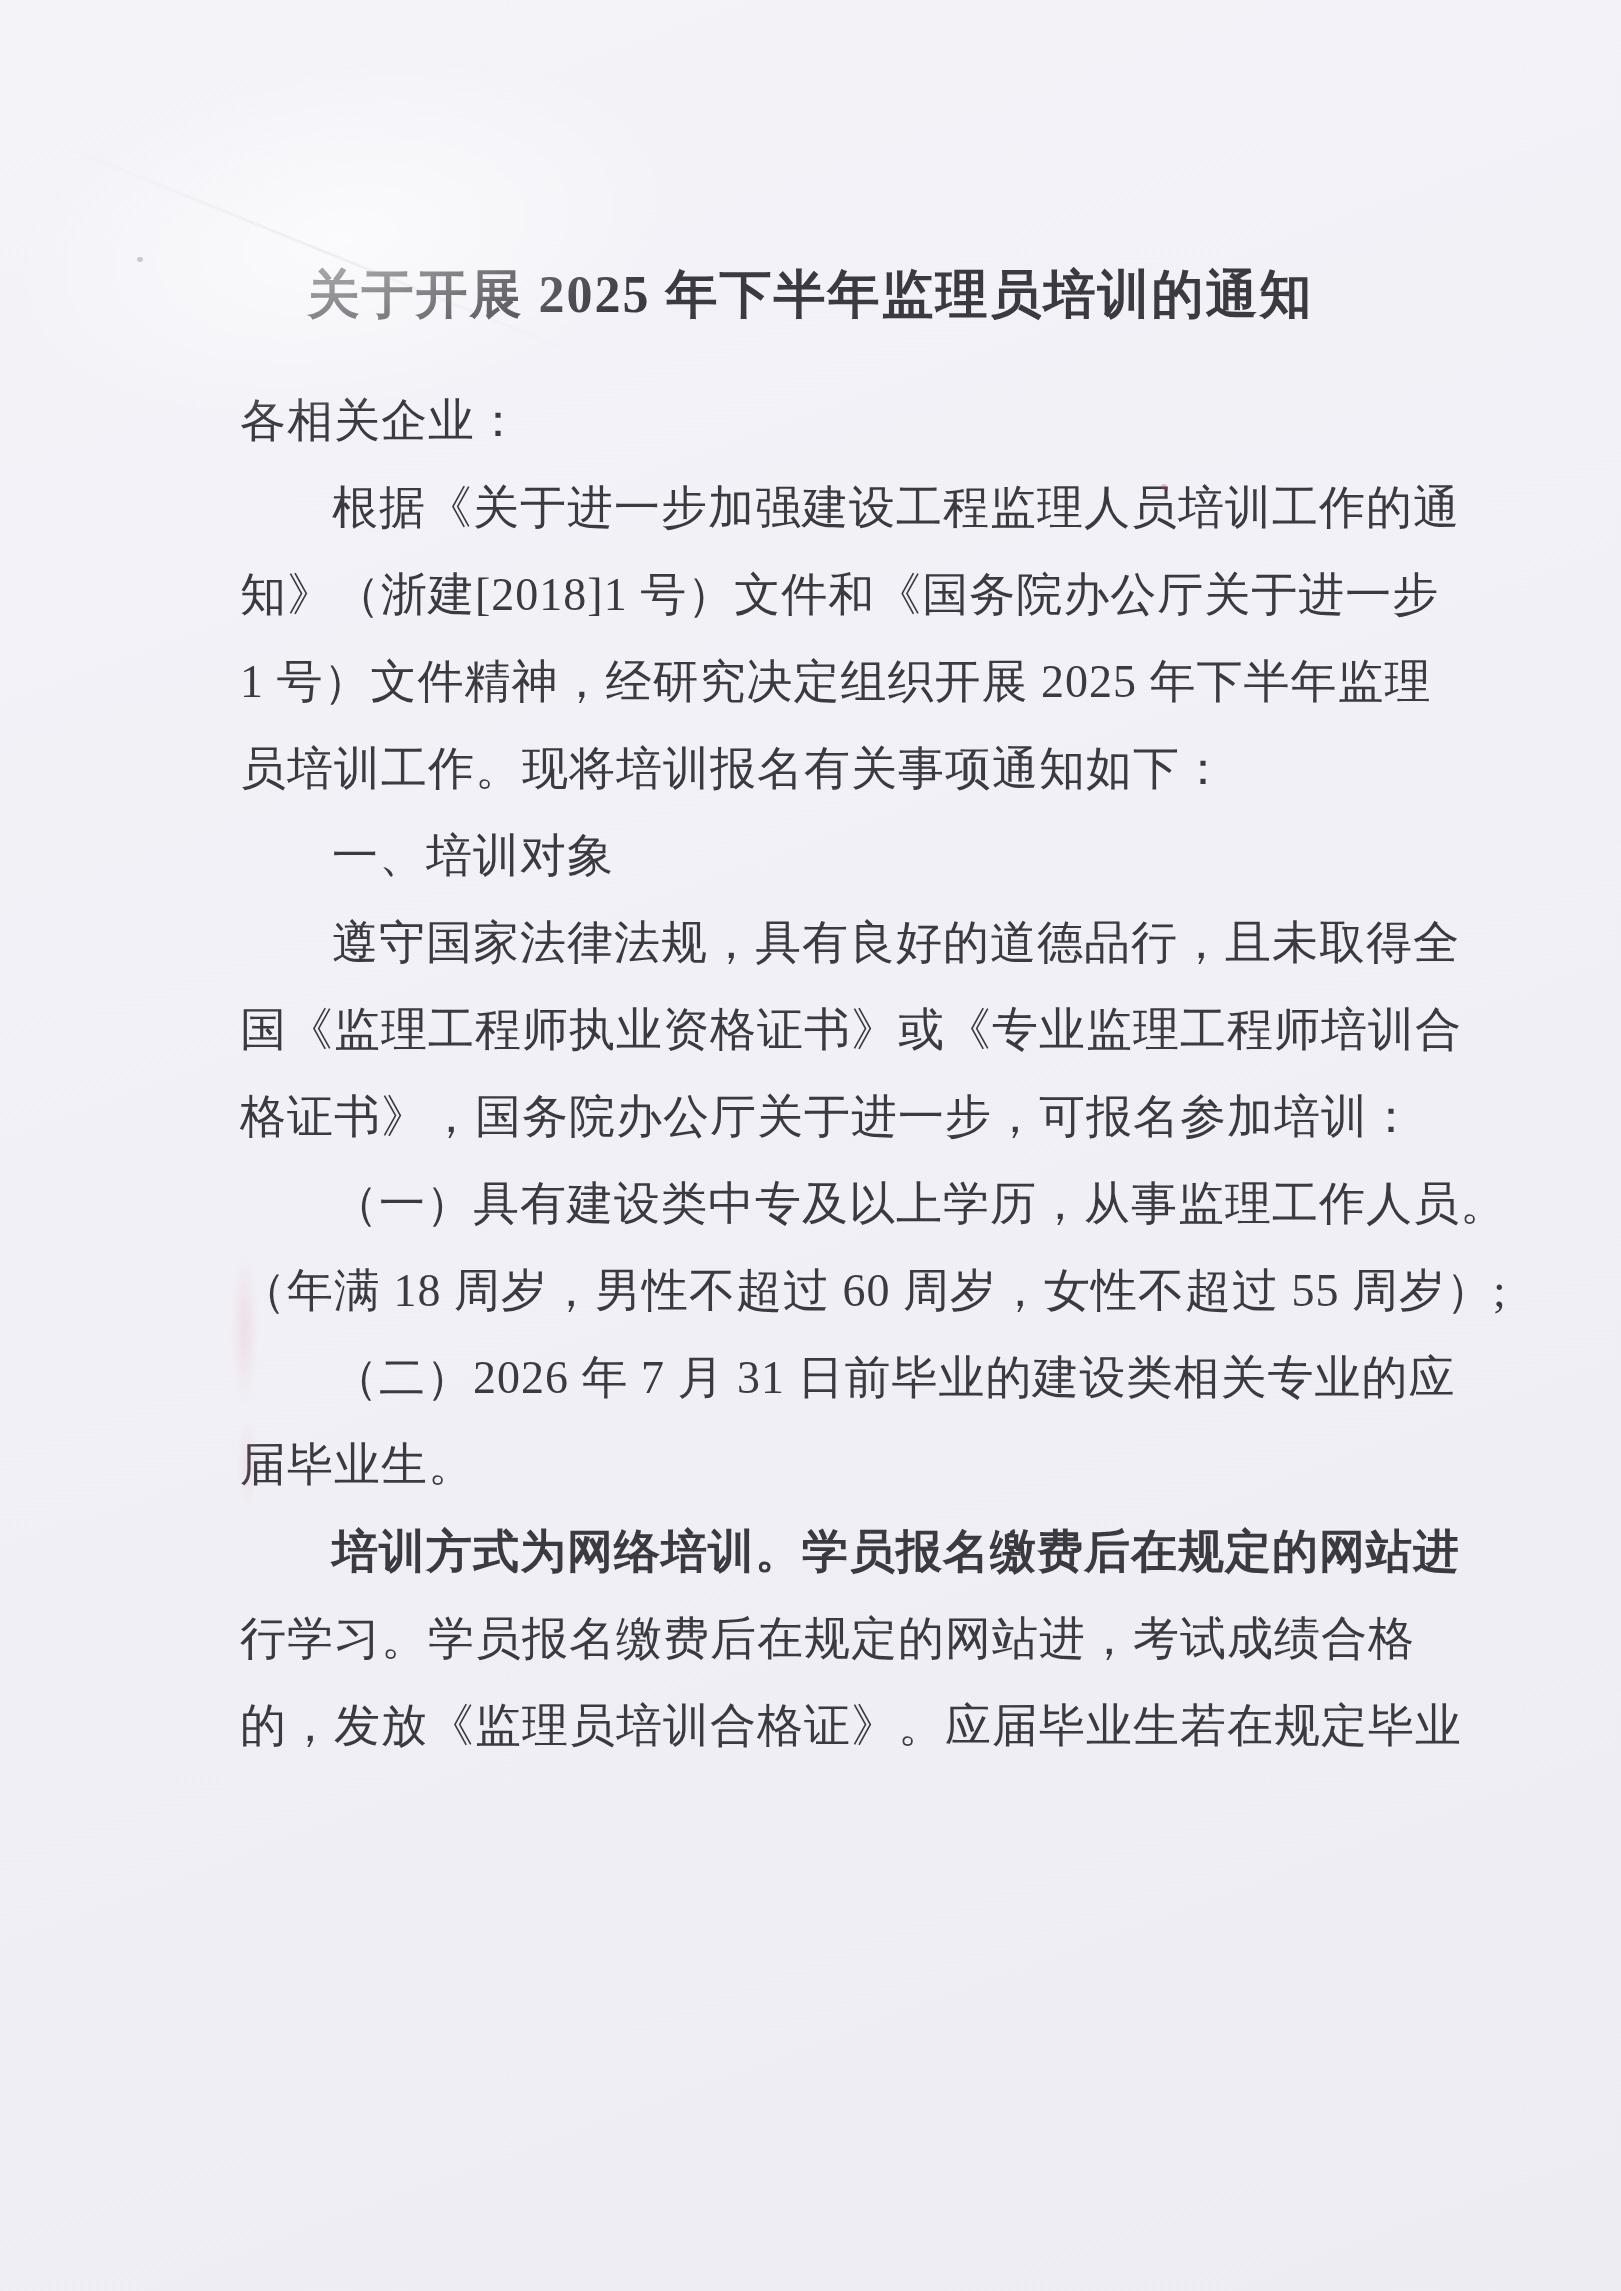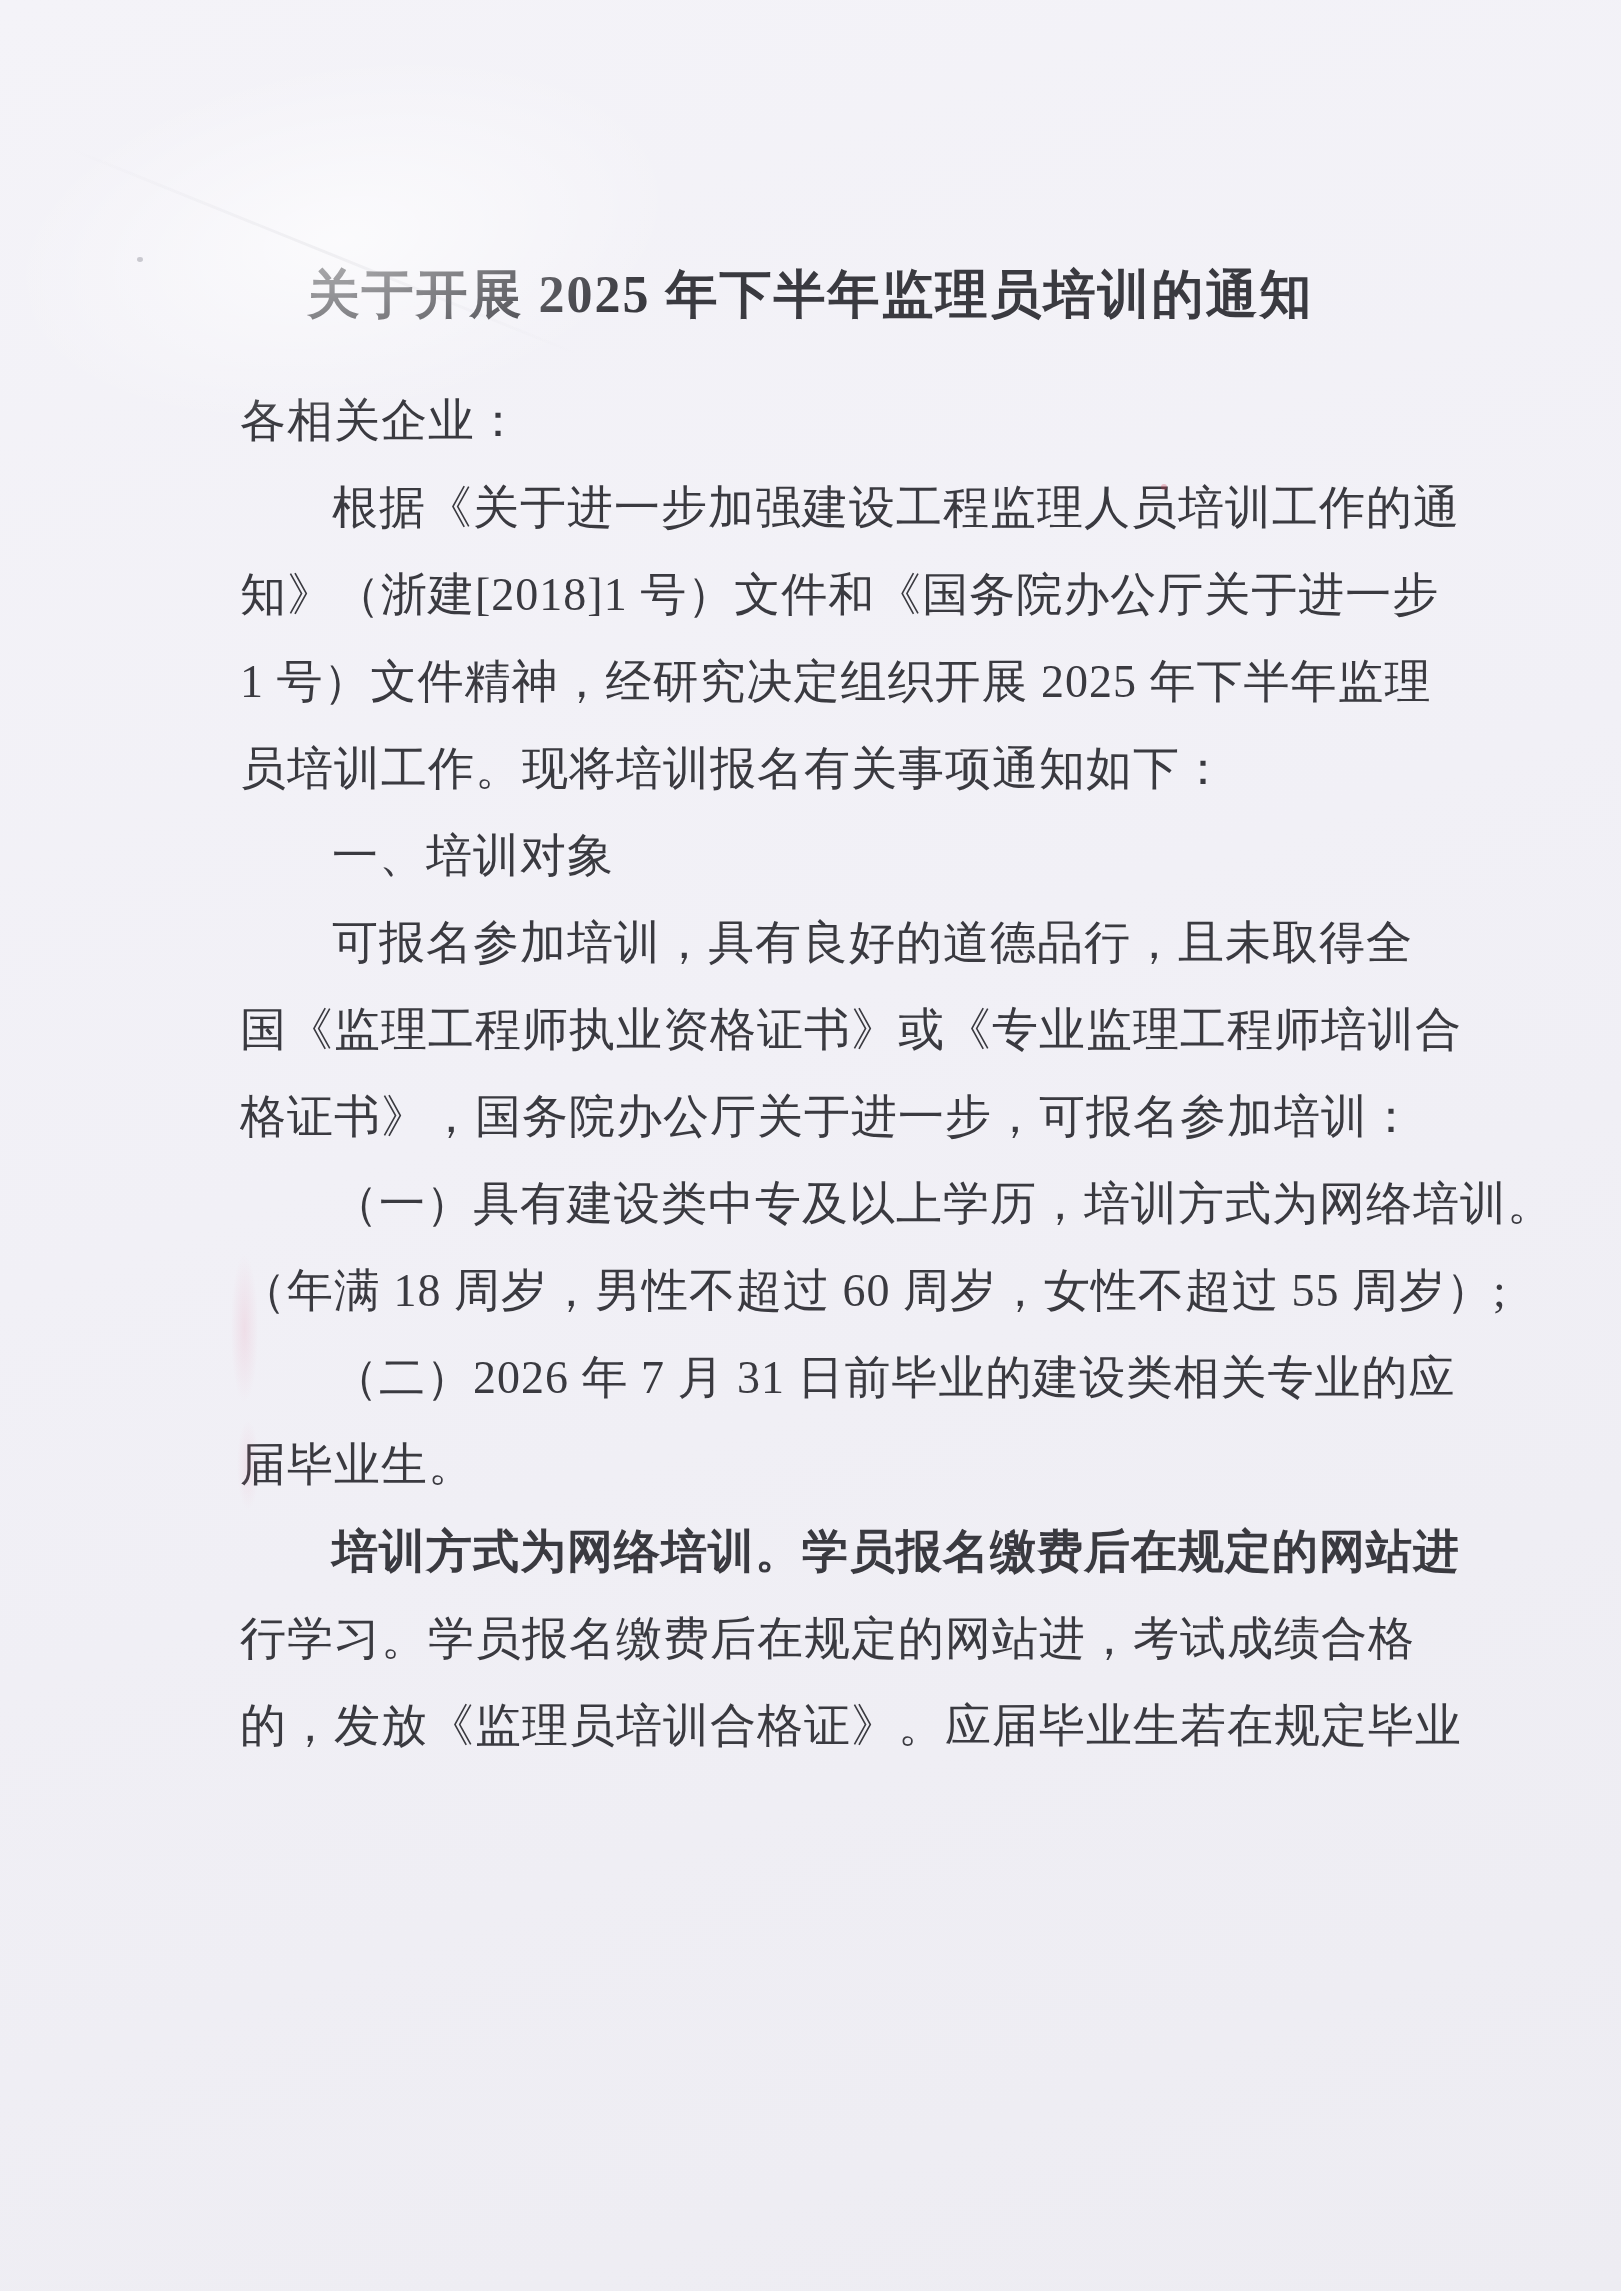--- a/index.html
+++ b/index.html
@@ -83,24 +83,24 @@
   <h1 class="title">关于开展 2025 年下半年监理员培训的通知</h1>
 
   <div class="lines">
 
   <div class="line">各相关企业：</div>
       <div class="line" style="margin-left: 2em;">根据《关于进一步加强建设工程监理人员培训工作的通</div>
       <div class="line">知》（浙建[2018]1 号）文件和《国务院办公厅关于进一步</div>
       <div class="line">1 号）文件精神，经研究决定组织开展 2025 年下半年监理</div>
       <div class="line">员培训工作。现将培训报名有关事项通知如下：</div>
       <div class="line" style="margin-left: 2em;">一、培训对象</div>
-      <div class="line" style="margin-left: 2em;">可报名参加培训，具有良好的道德品行，且未取得全</div>
+      <div class="line" style="margin-left: 2em;">遵守国家法律法规，具有良好的道德品行，且未取得全</div>
       <div class="line">国《监理工程师执业资格证书》或《专业监理工程师培训合</div>
       <div class="line">格证书》，国务院办公厅关于进一步，可报名参加培训：</div>
-      <div class="line" style="margin-left: 2em;">（一）具有建设类中专及以上学历，培训方式为网络培训。</div>
+      <div class="line" style="margin-left: 2em;">（一）具有建设类中专及以上学历，从事监理工作人员。</div>
       <div class="line">（年满 18 周岁，男性不超过 60 周岁，女性不超过 55 周岁）;</div>
       <div class="line" style="margin-left: 2em;">（二）2026 年 7 月 31 日前毕业的建设类相关专业的应</div>
       <div class="line">届毕业生。</div>
       <div class="line" style="margin-left: 2em; font-weight: bold;">培训方式为网络培训。学员报名缴费后在规定的网站进</div>
       <div class="line">行学习。学员报名缴费后在规定的网站进，考试成绩合格</div>
       <div class="line">的，发放《监理员培训合格证》。应届毕业生若在规定毕业</div>
     </div>
 </div>
 
 

